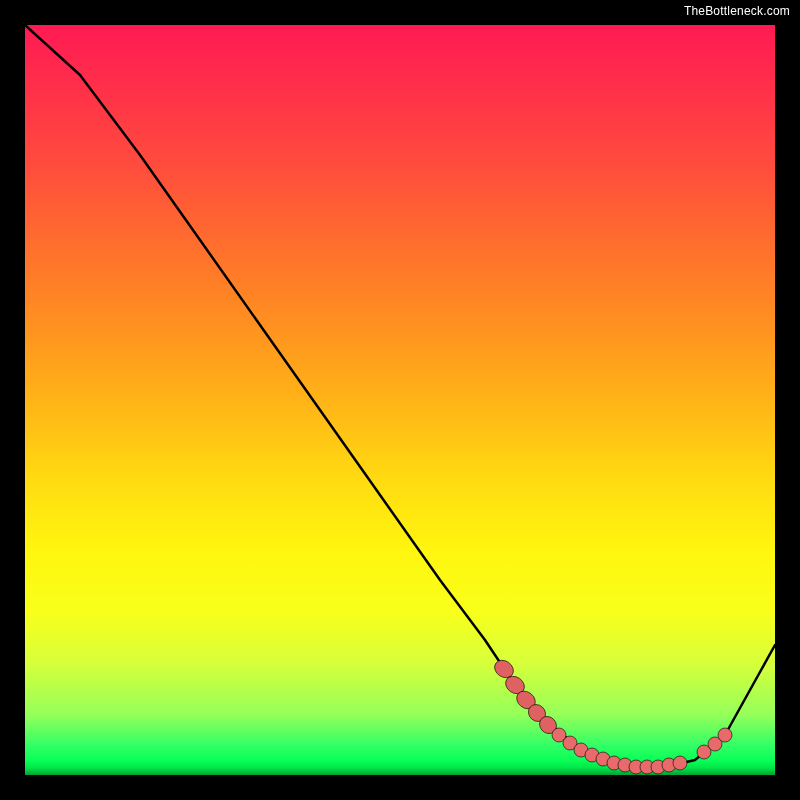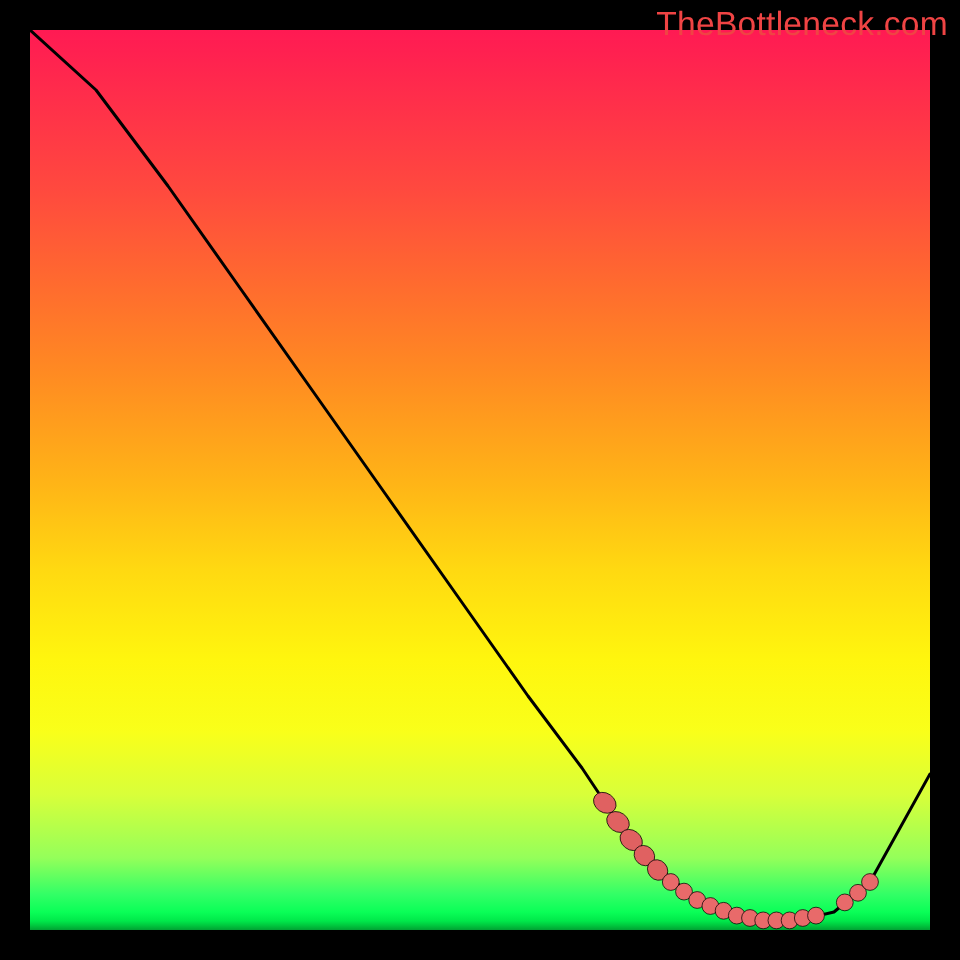--- a/index.html
+++ b/index.html
@@ -66,22 +66,22 @@
   }
   .caps {
     fill: #e06161;
     stroke: #000;
     stroke-width: 0.6;
   }
   .watermark {
     position: absolute;
     top: 4px;
     right: 10px;
-    color: #ef4444;
-    font-size: 28px;
+    color: #ffffff;
+    font-size: 12px;
     font-weight: 500;
     letter-spacing: 0.2px;
   }
 </style>
 </head>
 <body>
 
 <div class="frame">
   <div class="plot">
     <svg class="overlay" viewBox="0 0 750 750">

